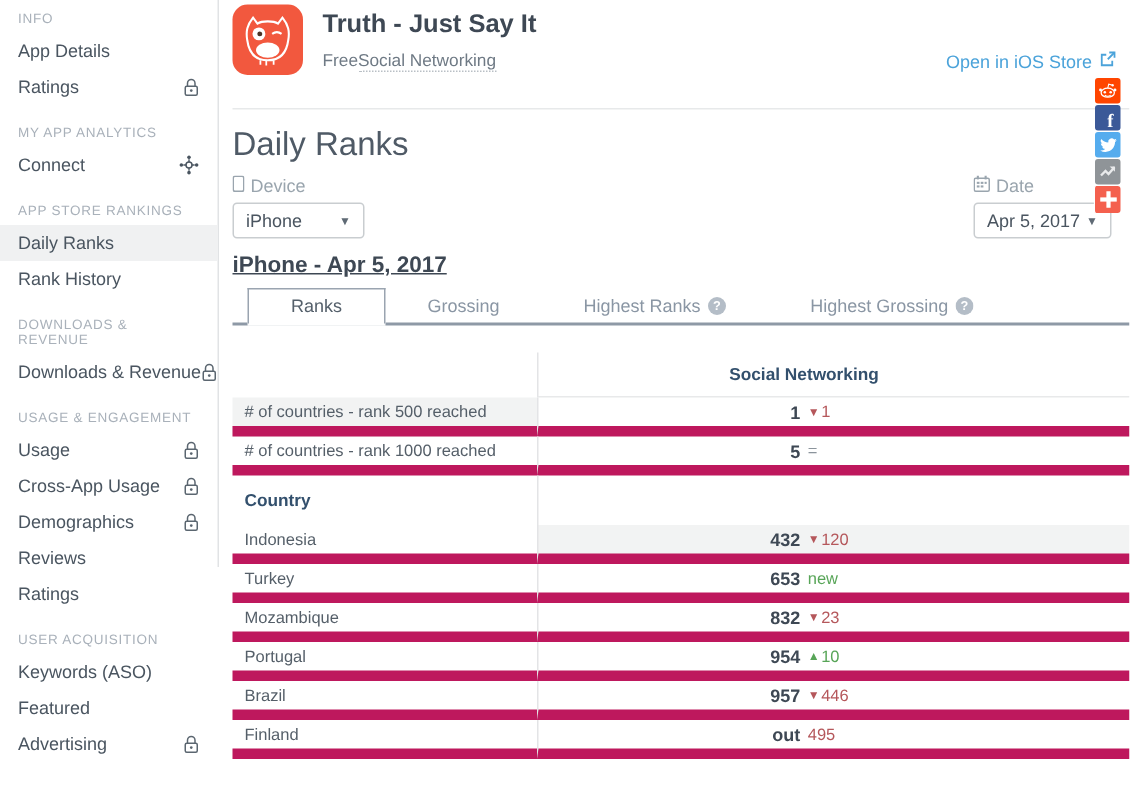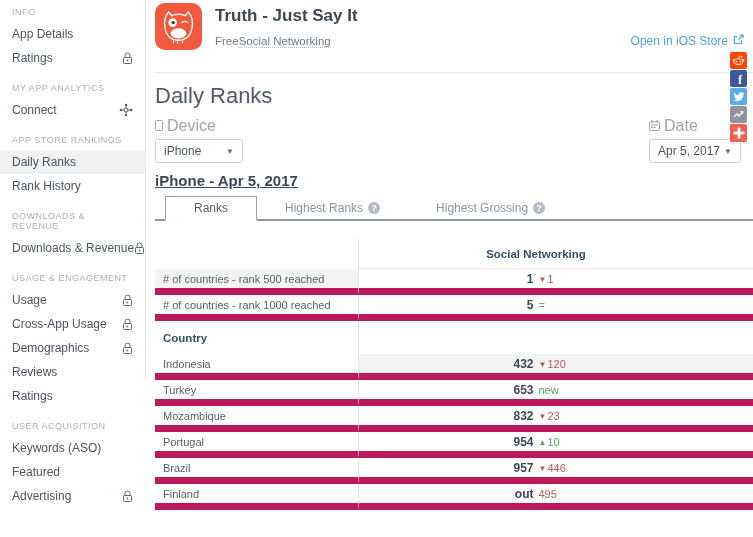--- a/index.html
+++ b/index.html
@@ -28,21 +28,21 @@
   .app-titles { margin-left:13px; padding-top:3px; }
   .app-title { font-size:17px; font-weight:bold; color:#3e4854; }
   .app-meta { margin-top:9px; font-size:11.5px; color:#6f7a85; display:flex; }
   .app-category { border-bottom:1px dotted #b9bfc5; cursor:pointer; }
   .store-link { position:absolute; right:9px; top:34px; font-size:12px; color:var(--link-blue);
                 display:flex; align-items:center; gap:5px; cursor:pointer; }
 
   .page-title { margin-top:10px; font-size:22px; font-weight:400; color:#4f5a66; }
 
   .controls { display:flex; justify-content:space-between; margin-top:8px; padding-right:12px; }
-  .control-label { font-size:16px; color:#9aa5ae; display:flex; align-items:center; gap:4px; margin-bottom:4px; }
+  .control-label { font-size:12px; color:#9aa5ae; display:flex; align-items:center; gap:4px; margin-bottom:4px; }
   .selectbox { width:88px; height:24px; border:1px solid #c9cdd0; border-radius:3px; background:#fff;
                display:flex; align-items:center; justify-content:space-between; padding:0 8px;
                font-size:12px; color:#4a5560; cursor:pointer; }
   .selectbox.date { width:92px; }
   .caret { font-size:8px; color:#5f6a75; }
 
   .subtitle { margin-top:9px; font-size:15px; font-weight:bold; color:#3e4854;text-decoration:underline; }
 
   .tabs { display:flex; margin-top:7px; border-bottom:2px solid #8e99a6; padding-left:10px; height:25px; }
   .tab { display:flex; align-items:center; gap:5px; padding:0 28px; font-size:12px; color:#8a96a4; cursor:pointer; }
@@ -269,20 +269,23 @@
       </div>
     </div>
 
     <div class="subtitle">iPhone - Apr 5, 2017</div>
 
     <div class="tabs" id="tabs">
         <div class="tab active">
           <span>Ranks</span>
         </div>
         <div class="tab">
+          <span>Grossing</span>
+        </div>
+        <div class="tab">
           <span>Highest Ranks</span>
           <span class="icon">
             <svg width="12" height="12" viewBox="0 0 12 12">
               <circle cx="6" cy="6" r="6" fill="#b4bdc7"></circle>
               <text x="6" y="8.8" text-anchor="middle" font-size="8.5" font-weight="bold" fill="#fff" font-family="Liberation Sans, sans-serif">?</text>
             </svg>
           </span>
         </div>
         <div class="tab">
           <span>Highest Grossing</span>

